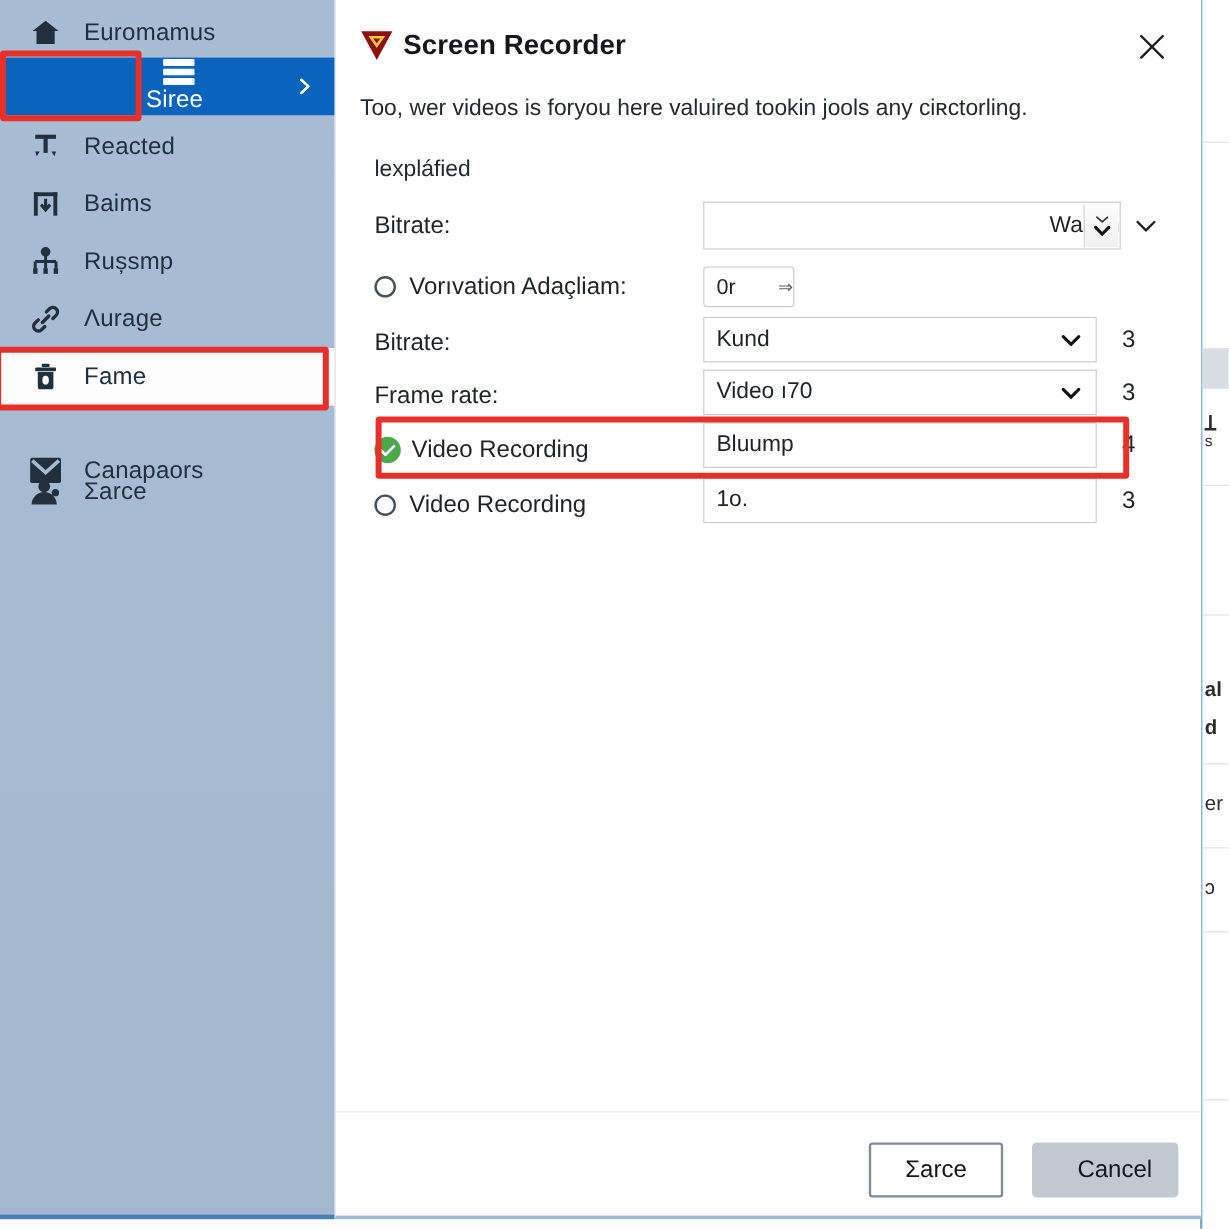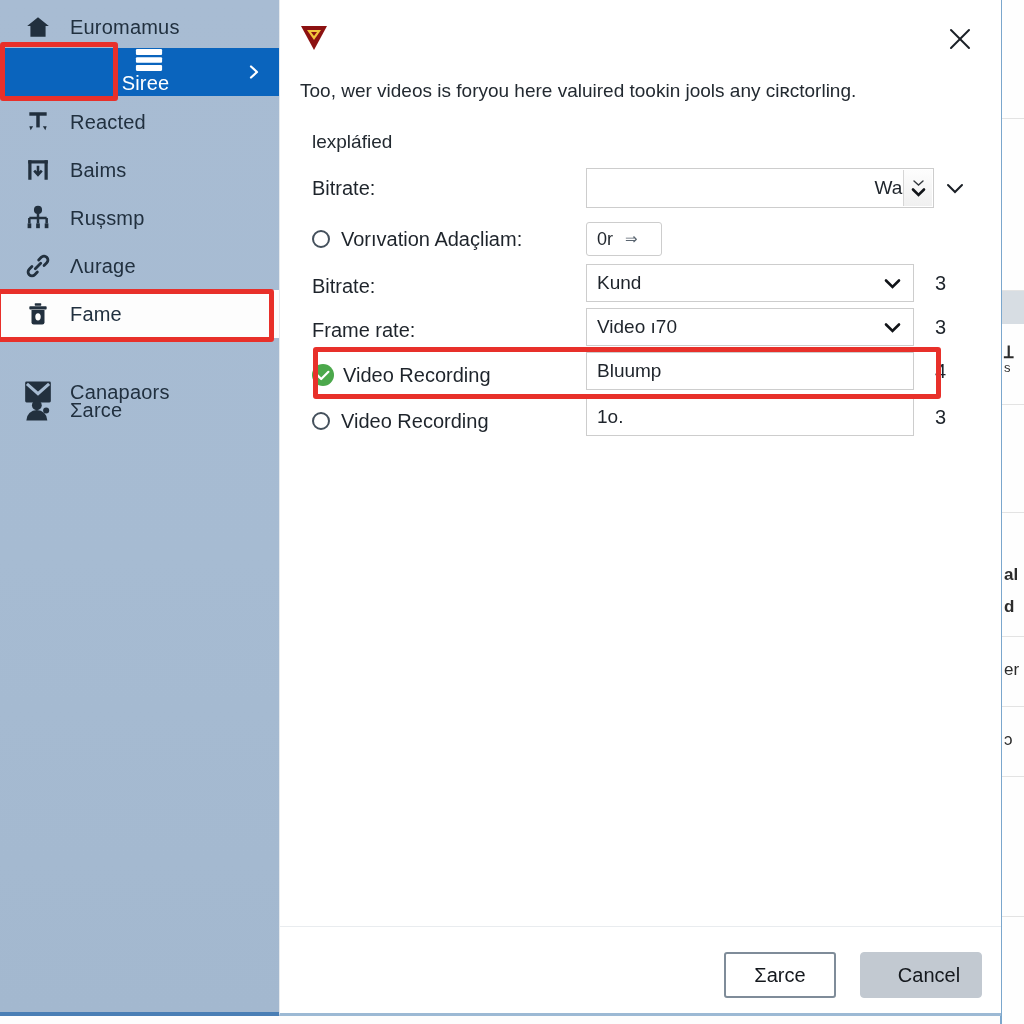--- a/index.html
+++ b/index.html
@@ -449,20 +449,21 @@
   <div class="dialog">
 
     <div class="dlg-header">
       <span class="dlg-logo">
         <svg width="28" height="26" viewBox="0 0 28 26">
           <polygon points="1,1 27,1 14,25" fill="#8c1111"></polygon>
           <polygon points="7,5 21,5 14,15" fill="#f2c63c"></polygon>
           <polygon points="11,7 17,7 14,11" fill="#8c1111"></polygon>
         </svg>
       </span>
+      <span class="dlg-title">Screen Recorder</span>
       <span class="dlg-close">
         <svg width="26" height="26" viewBox="0 0 26 26" fill="none" stroke="#1a1f26" stroke-width="2" stroke-linecap="round">
           <line x1="4" y1="4" x2="22" y2="22"></line>
             <line x1="22" y1="4" x2="4" y2="22"></line>
         </svg>
       </span>
     </div>
 
     <div class="dlg-subtitle">Too, wer videos is foryou here valuired tookin jools any ciʀctorling.</div>
     <div class="dlg-section">Ɩexpláfied</div>
@@ -487,21 +488,21 @@
               <polyline points="2,3 9,10 16,3"></polyline>
             </svg>
         </span>
       </div>
 
       <div class="row" style="height:50px;">
         <span class="rlabel">
           <span class="radio"></span>
           <span>Vorıvation Adaçliam:</span>
         </span>
-        <div class="smallbox" style="left:306px; top:8px; width:76px; height:34px;">
+        <div class="smallbox" style="left:306px; top:8px; width:76px; height:34px;justify-content:space-between;">
           <span class="sbtext">0r</span>
           <span class="sbtext" style="font-size:15px;color:#5a6570;">⇒</span>
         </div>
       </div>
 
       <div class="row" style="height:44px;">
         <span class="rlabel">Bitrate:</span>
         <div class="field" style="left:306px; top:0px; width:328px; height:38px;">
           <span class="fval">Kund</span>
           <span class="caret">

